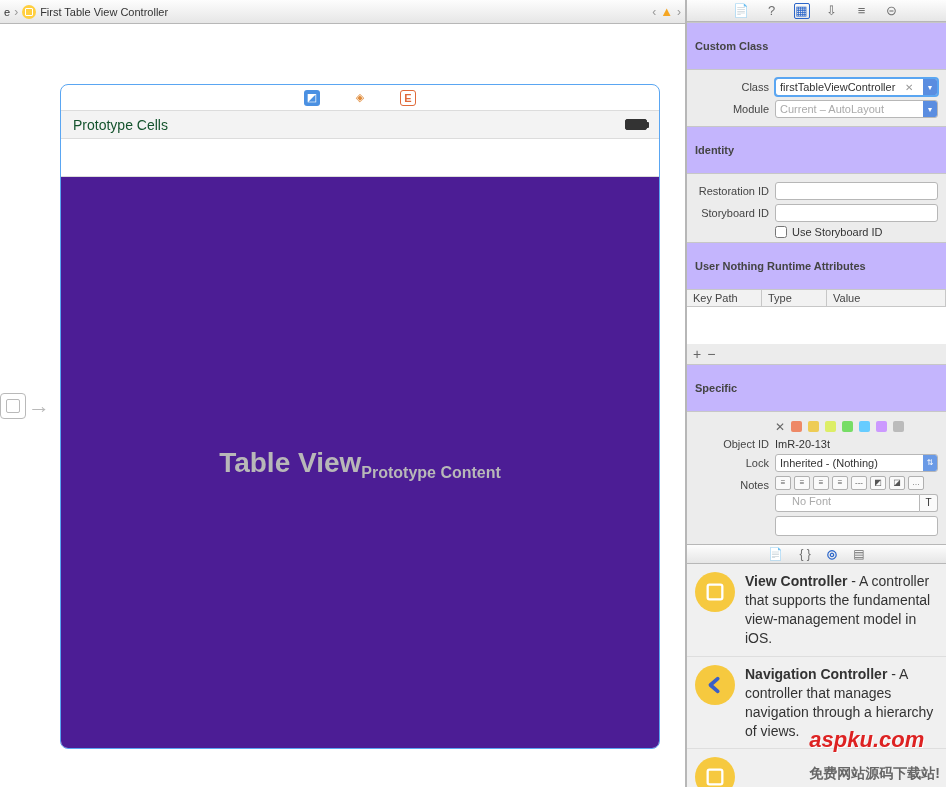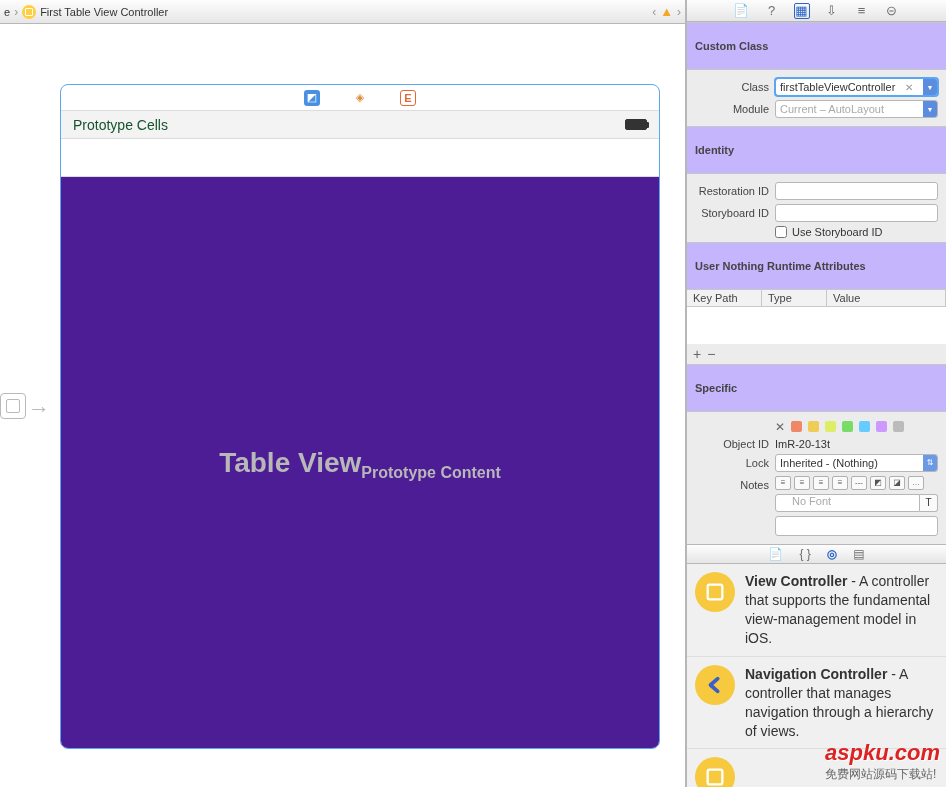--- a/index.html
+++ b/index.html
@@ -65,21 +65,21 @@
 .lib-tabs { height: 22px; border-top: 1px solid #b7b7b7; border-bottom: 1px solid #b7b7b7; background: linear-gradient(#fdfdfd,#e6e6e6); display: flex; align-items: center; justify-content: center; gap: 16px; }
 .lib-tabs .lt { font-size: 12px; color: #6d6d6d; cursor: pointer; }
 .lib-tabs .lt.active { color: #2a65c9; font-weight: bold; }
 .lib-body { overflow-y: auto; background: #f0f0f0; }
 .lib-item { display: flex; gap: 10px; padding: 8px; border-bottom: 1px solid #dedede; }
 .lib-icon { width: 40px; height: 40px; border-radius: 50%; background: #f6c93f; display: flex; align-items: center; justify-content: center; flex-shrink: 0; }
 .lib-icon svg { width: 22px; height: 22px; }
 .lib-text { font-size: 14px; line-height: 1.35; color: #333; }
 .lib-text b { font-weight: 600; }
 .watermark { position: absolute; right: 6px; bottom: 4px; font-size: 22px; font-weight: 900; font-style: italic; color: #d22; text-shadow: 1px 1px 0 #fff; pointer-events: none; }
-.watermark small { display: block; font-size: 12px; color: #666; font-weight: normal; font-style: normal; text-shadow: none; }
+.watermark small { display: block; font-size: 14px; color: #666; font-weight: bold; font-style: normal; text-shadow: none; margin-top: 12px; }
 </style>
 </head>
 <body>
 
 <div class="app">
   <div class="left-pane">
     <div class="breadcrumb-bar">
       <div class="bc-left">
         <span class="bc-text">e</span>
         <span class="bc-sep">›</span>

